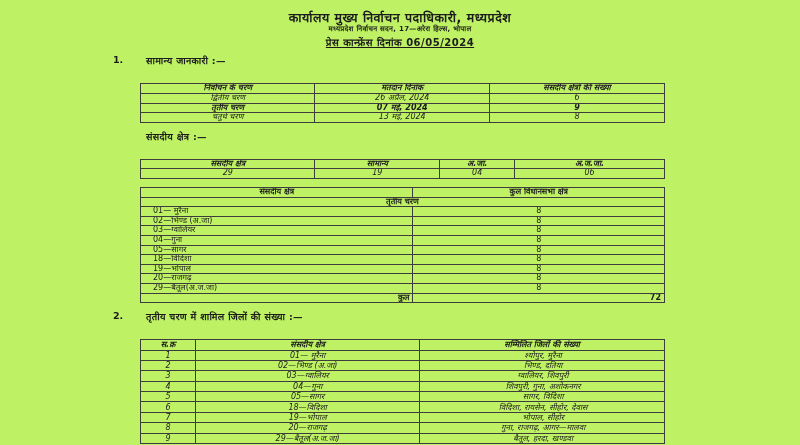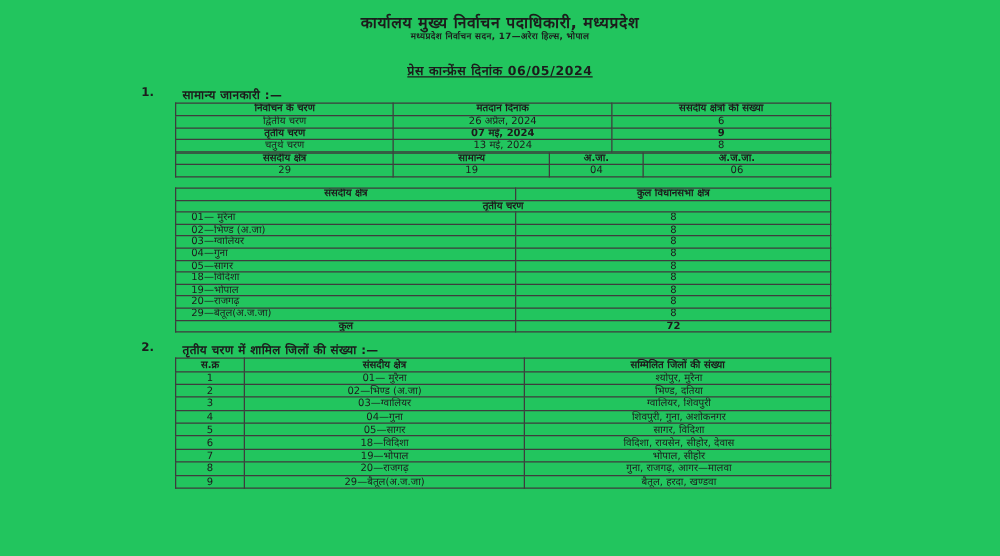--- a/index.html
+++ b/index.html
@@ -5,30 +5,30 @@
   * { margin: 0; padding: 0; box-sizing: border-box; }
   html, body { background: #ffffff; }
   body {
     width: 800px; height: 445px;
     font-family: "DejaVu Sans", "Liberation Sans", sans-serif;
     color: #1c1c1c;
     overflow: hidden;
   }
   .page {
     width: 800px; height: 445px;
-    background: #22c55e;
+    background: #bef264;
     padding-top: 11px;
     position: relative;
   }
   
   .doc-header { text-align: center; line-height: 1.1; }
   .office-line { font-size: 12.5px; font-weight: bold; letter-spacing: 0.5px; }
   .address-line { font-size: 7px; font-weight: bold; margin-top: 1px; letter-spacing: 0.3px; }
   .title-line { font-size: 11.5px; font-weight: bold; margin-top: 5px; letter-spacing: 1px; word-spacing: 4px; }
-  .press-line { font-size: 10px; font-weight: bold; margin-top: 19px; text-decoration: underline; letter-spacing: 0.5px; }
+  .press-line { font-size: 10px; font-weight: bold; margin-top: 4px; text-decoration: underline; letter-spacing: 0.5px; }
   
   .section-heading { display: flex; margin-top: 6px; }
   .section-number { width: 33px; margin-left: 113px; font-size: 9.5px; font-weight: bold; }
   .section-title { font-size: 9.5px; font-weight: bold; letter-spacing: 0.3px; }
   
   .tbl-wrap { width: 525px; margin-left: 140px; }
   table {
     width: 100%;
     border-collapse: collapse;
     table-layout: fixed;
@@ -41,22 +41,22 @@
     height: 9.6px;
     text-align: center;
     white-space: nowrap;
     overflow: hidden;
     font-weight: normal;
   }
   th { font-weight: bold; }
   .bold-row td { font-weight: bold; }
   .left-cell { text-align: left; padding-left: 12px; }
   .left-cell-sm { text-align: center; padding-left: 5px; }
-  .total-row td { font-weight: bold; }
-  .m-t-1 { margin-top: 0; }
+  .total-row td { font-weight: bold; text-align: right; }
+  .m-t-1 { margin-top: 16px; font-style: italic; }
   .m-t-2 { margin-top: 7px; }
   .m-t-3 { margin-top: 8px; }
   #districts-table th, #districts-table td { height: 10.4px; line-height: 9.2px; }
 </style>
 </head>
 <body>
 
 <div class="page">
 
   <div class="doc-header">
@@ -101,20 +101,24 @@
 
           <tr>
             <td>चतुर्थ चरण</td>
             <td>13 मई, 2024</td>
             <td>8</td>
           </tr>
         </tbody>
     </table>
   </div>
 
+  <div class="section-heading m-t-2">
+    <span class="section-number"></span>
+    <span class="section-title">संसदीय क्षेत्र :—</span>
+  </div>
 
   <div class="tbl-wrap m-t-1">
     <table id="summary-table">
       <colgroup>
           <col style="width:33.3%">
           <col style="width:23.8%">
           <col style="width:14.3%">
           <col style="width:28.6%">
         </colgroup>
       <thead>

